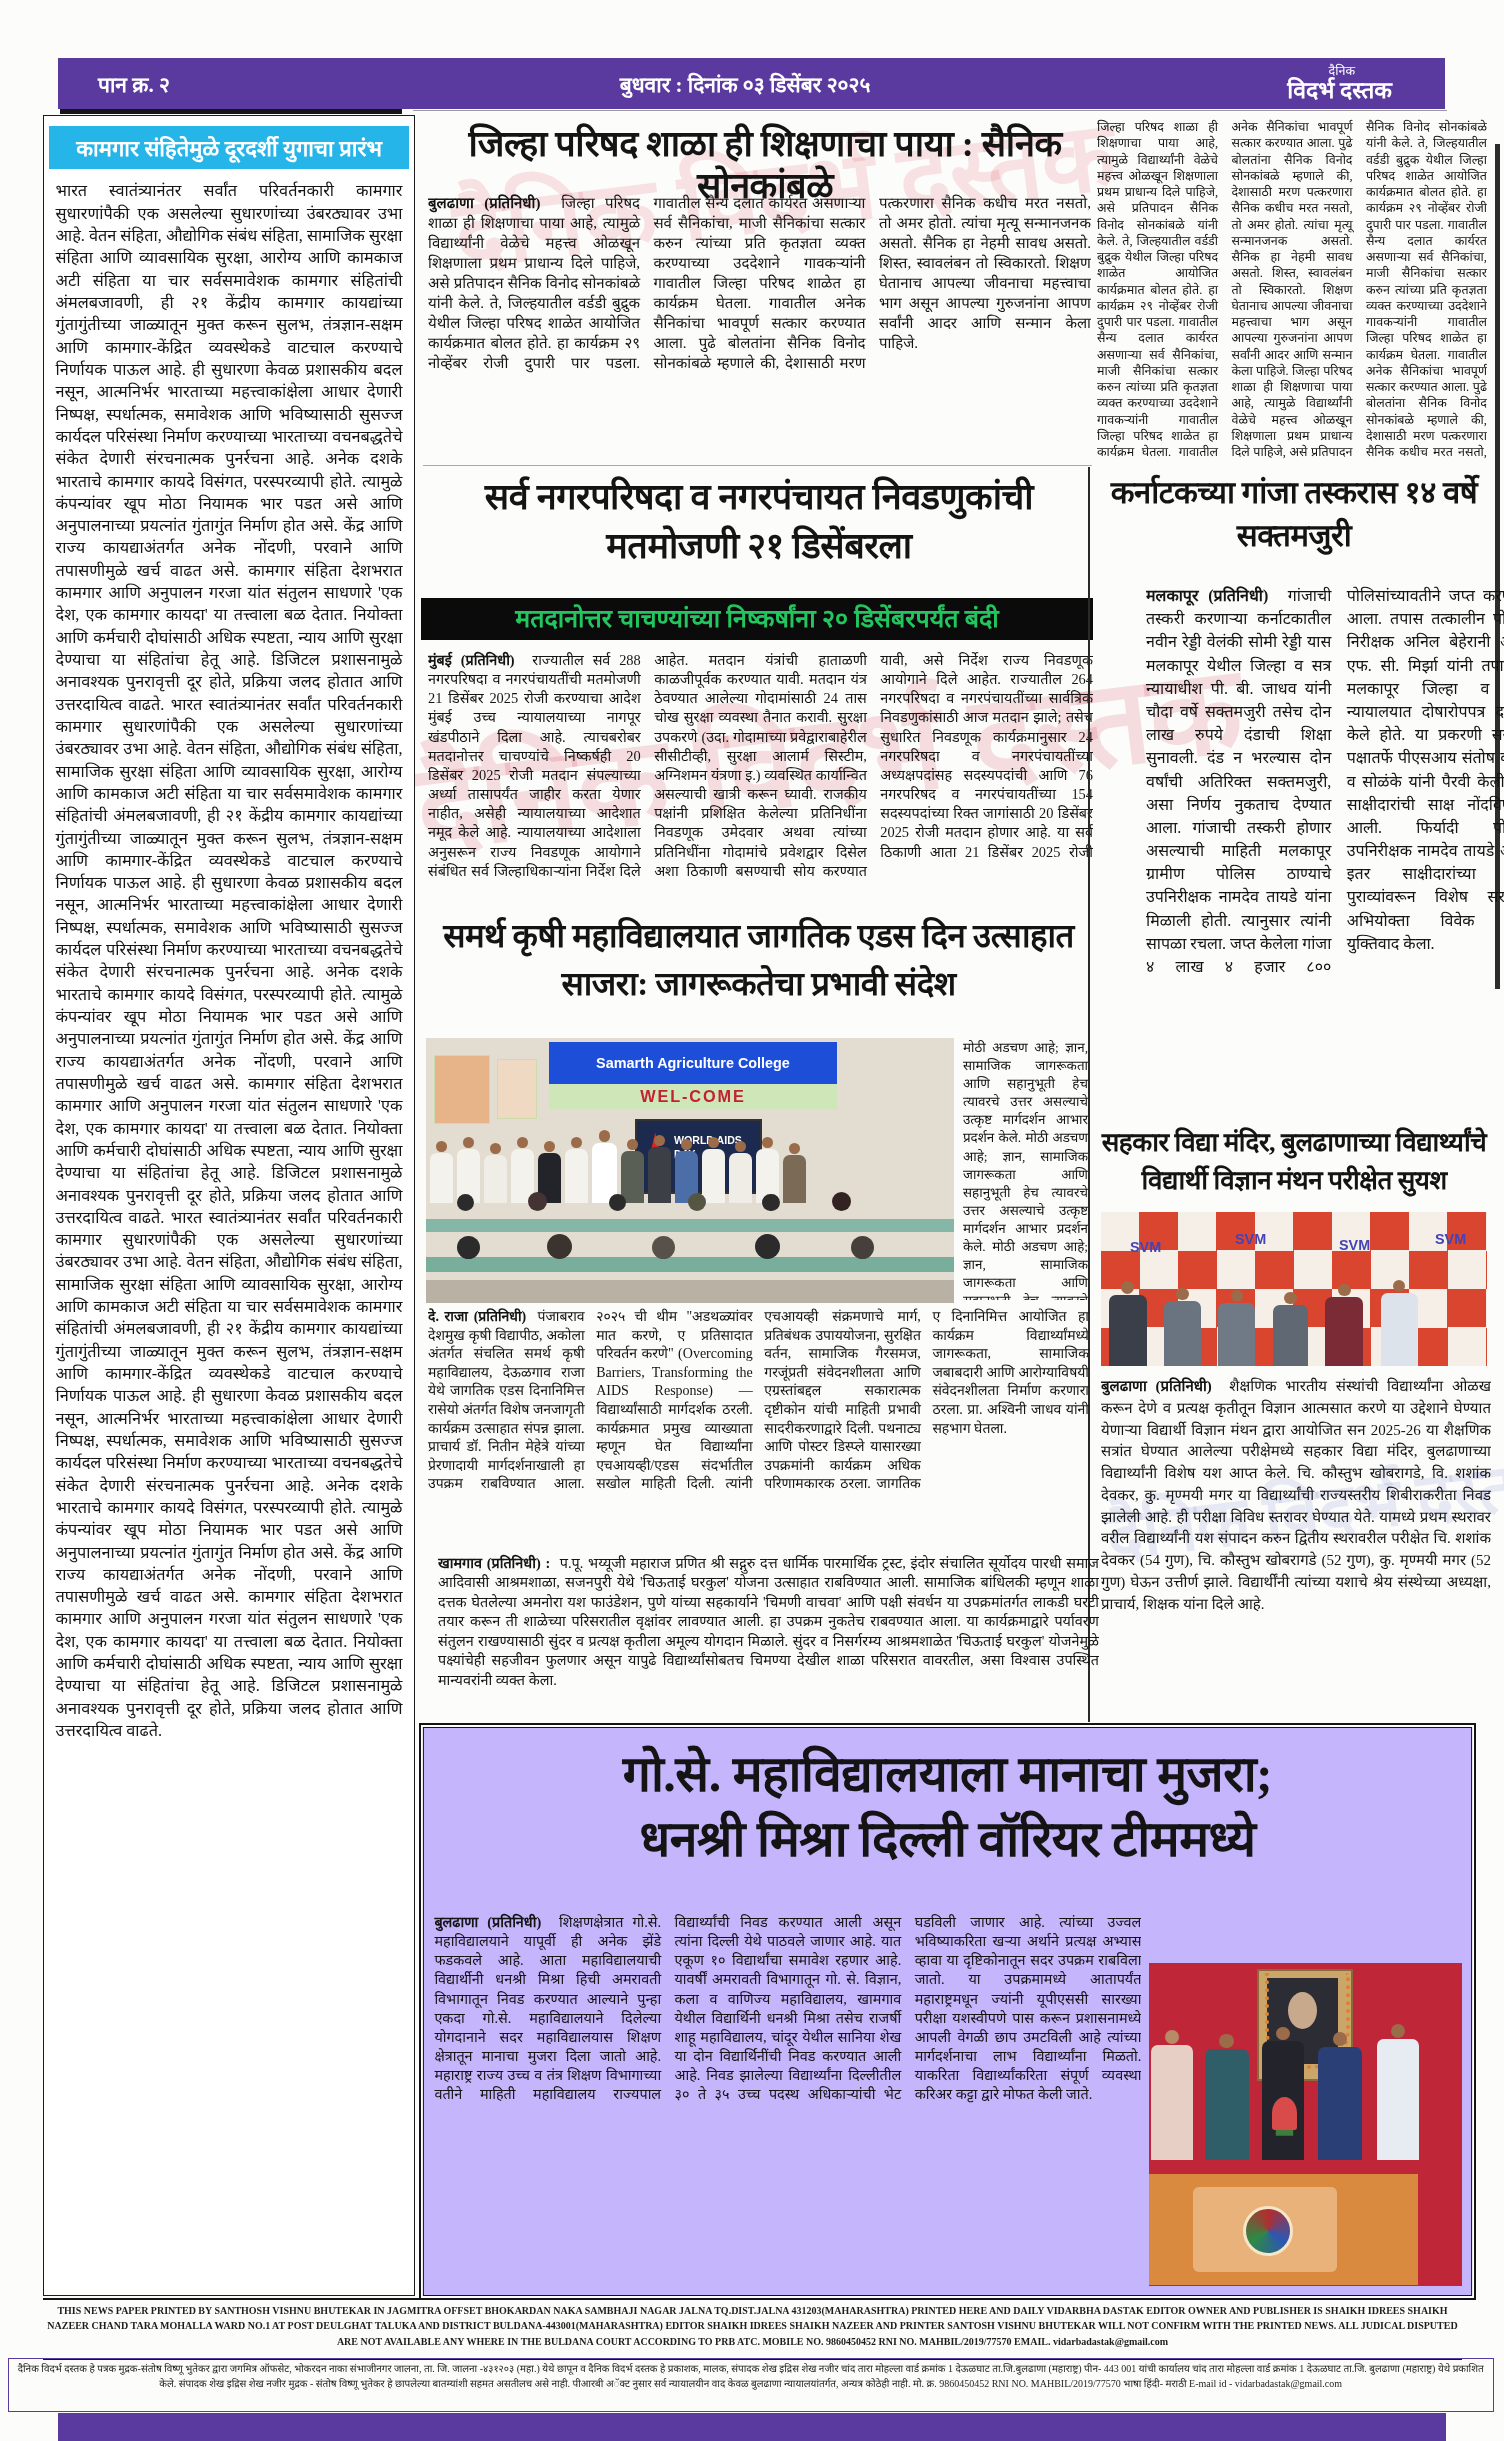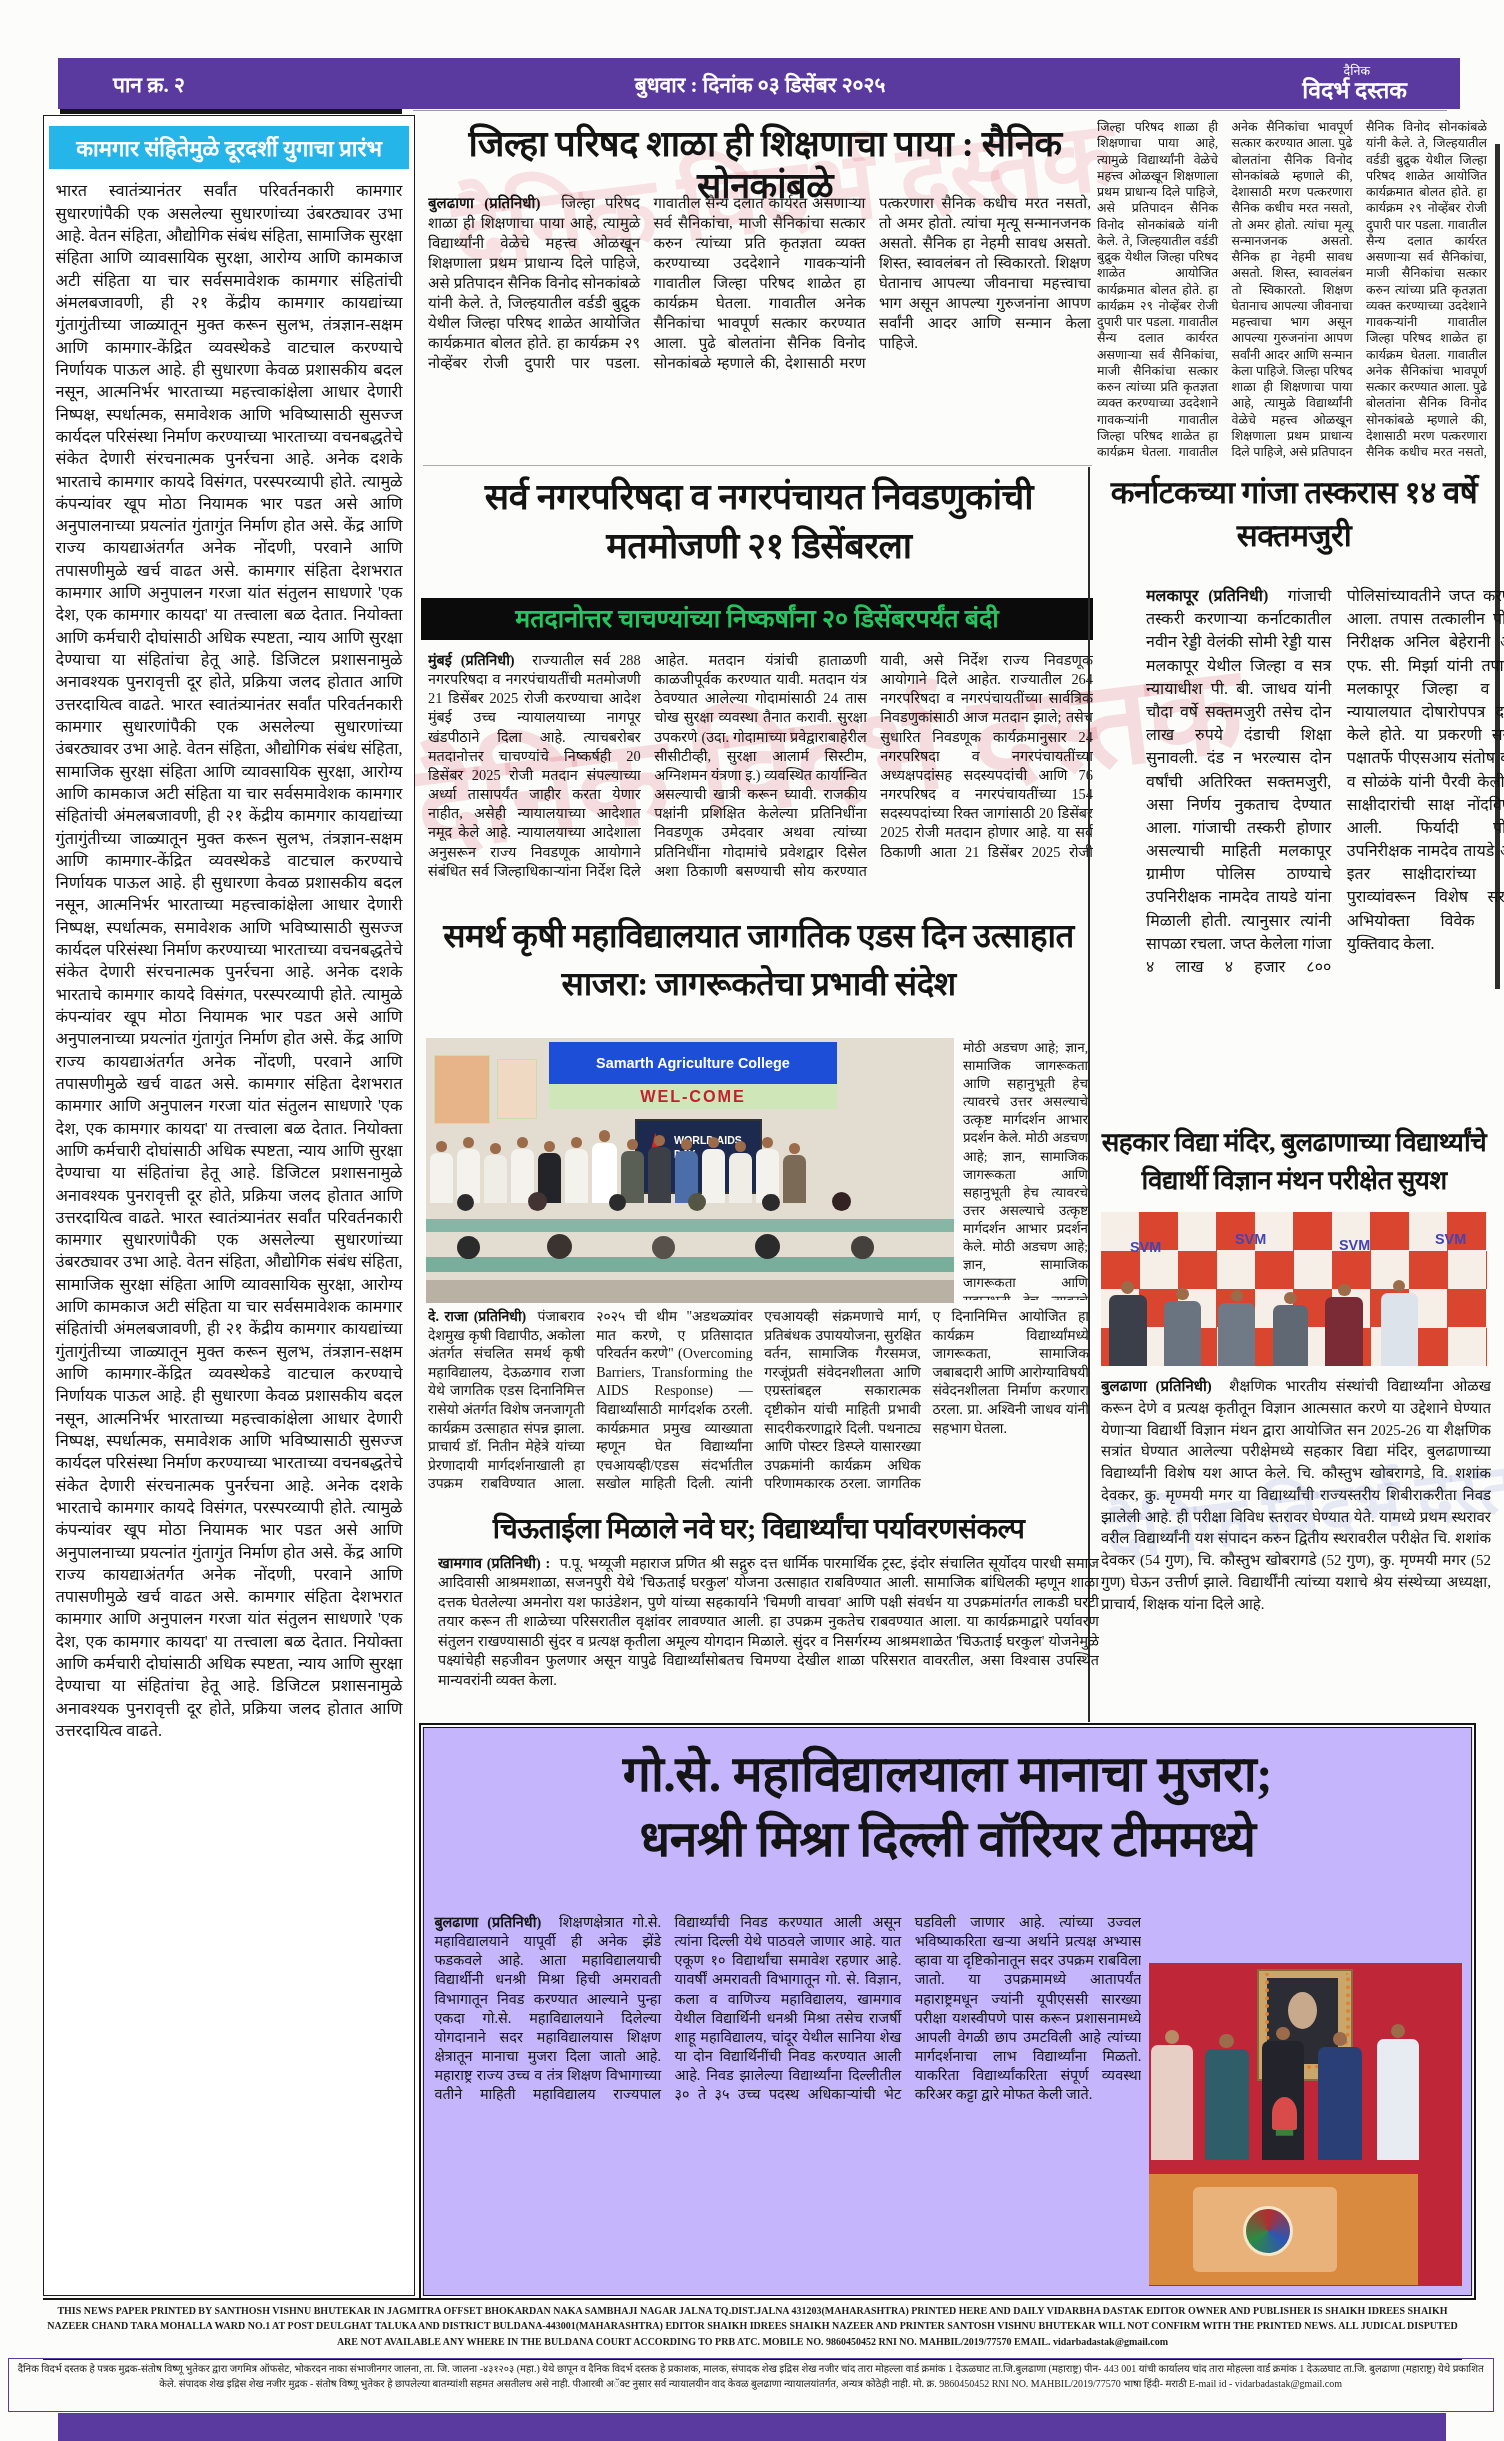--- a/index.html
+++ b/index.html
@@ -47,21 +47,21 @@
 </head>
 <body>
 
 <div class="page">
 
   <div class="abs wm" style="left:452px;top:125px;font-size:96px;color:rgba(215,45,70,.13);">दैनिक विदर्भ दस्तक</div>
   <div class="abs wm" style="left:413px;top:672px;font-size:120px;color:rgba(210,40,65,.15);">दैनिक विदर्भ दस्तक</div>
   <div class="abs wm" style="left:500px;top:1998px;font-size:110px;color:rgba(205,45,70,.16);">दैनिक विदर्भ दस्तक</div>
   <div class="abs wm" style="left:1105px;top:1460px;font-size:67px;color:rgba(70,90,200,.12);">दैनिक विदर्भ दस्तक</div>
 
-  <div class="abs hbar" style="left:58px;top:58px;width:1387px;height:51px;padding-left:15px;">
+  <div class="abs hbar" style="left:58px;top:58px;width:1387px;height:51px;">
     <div class="pg">पान क्र. २</div>
     <div class="dt">बुधवार : दिनांक ०३ डिसेंबर २०२५</div>
     <div class="mh">
       <span class="t">दैनिक</span>
       <span class="m">विदर्भ दस्तक</span>
     </div>
   </div>
   <div class="abs" style="left:60px;top:109px;width:342px;height:4.8px;background:#161616;"></div>
   <div class="abs" style="left:413px;top:110px;width:1034px;height:1px;background:#9a9a9a;"></div>
   <div class="abs" style="left:1495px;top:144px;width:4.8px;height:845px;background:#2d2d2d;"></div>
@@ -156,21 +156,20 @@
       <span class="fig" style="margin-left:13.4px;"><i style="width:12.5px;height:12.5px;"></i><b style="width:35px;height:61px;background:#5f6873;"></b></span>
       <span class="fig" style="margin-left:13.4px;"><i style="width:12.5px;height:12.5px;"></i><b style="width:38px;height:69px;background:#7a2b35;"></b></span>
       <span class="fig" style="margin-left:13.4px;"><i style="width:12.5px;height:12.5px;"></i><b style="width:37px;height:73px;background:#dde3ea;"></b></span>
     </div>
   </div>
   <div class="abs just clip" style="left:1101px;top:1376px;width:390px;height:342px;font-size:15px;line-height:1.45;">
     <span class="byline">बुलढाणा (प्रतिनिधी)</span>&nbsp;
     <span>शैक्षणिक भारतीय संस्थांची विद्यार्थ्यांना ओळख करून देणे व प्रत्यक्ष कृतीतून विज्ञान आत्मसात करणे या उद्देशाने घेण्यात येणाऱ्या विद्यार्थी विज्ञान मंथन द्वारा आयोजित सन 2025-26 या शैक्षणिक सत्रांत घेण्यात आलेल्या परीक्षेमध्ये सहकार विद्या मंदिर, बुलढाणाच्या विद्यार्थ्यांनी विशेष यश आप्त केले. चि. कौस्तुभ खोबरागडे, वि. शशांक देवकर, कु. मृण्मयी मगर या विद्यार्थ्यांची राज्यस्तरीय शिबीराकरीता निवड झालेली आहे. ही परीक्षा विविध स्तरावर घेण्यात येते. यामध्ये प्रथम स्थरावर वरील विद्यार्थ्यांनी यश संपादन करुन द्वितीय स्थरावरील परीक्षेत चि. शशांक देवकर (54 गुण), चि. कौस्तुभ खोबरागडे (52 गुण), कु. मृण्मयी मगर (52 गुण) घेऊन उत्तीर्ण झाले. विद्यार्थींनी त्यांच्या यशाचे श्रेय संस्थेच्या अध्यक्षा, प्राचार्य, शिक्षक यांना दिले आहे.</span>
   </div>
 
-  <div class="abs hl" style="left:428px;top:1512px;width:661px;height:38px;font-size:28px;">चिऊताईला मिळाले नवे घर; विद्यार्थ्यांचा पर्यावरणसंकल्प</div>
   <div class="abs just clip" style="left:428px;top:1554px;width:661px;height:159px;font-size:14.4px;line-height:1.35;margin-left:10px;">
     <span class="byline">खामगाव (प्रतिनिधी) :</span>&nbsp;
     <span>प.पू. भय्यूजी महाराज प्रणित श्री सद्गुरु दत्त धार्मिक पारमार्थिक ट्रस्ट, इंदोर संचालित सूर्योदय पारधी समाज आदिवासी आश्रमशाळा, सजनपुरी येथे 'चिऊताई घरकुल' योजना उत्साहात राबविण्यात आली. सामाजिक बांधिलकी म्हणून शाळा दत्तक घेतलेल्या अमनोरा यश फाउंडेशन, पुणे यांच्या सहकार्याने 'चिमणी वाचवा' आणि पक्षी संवर्धन या उपक्रमांतर्गत लाकडी घरटी तयार करून ती शाळेच्या परिसरातील वृक्षांवर लावण्यात आली. हा उपक्रम नुकतेच राबवण्यात आला. या कार्यक्रमाद्वारे पर्यावरण संतुलन राखण्यासाठी सुंदर व प्रत्यक्ष कृतीला अमूल्य योगदान मिळाले. सुंदर व निसर्गरम्य आश्रमशाळेत 'चिऊताई घरकुल' योजनेमुळे पक्ष्यांचेही सहजीवन फुलणार असून यापुढे विद्यार्थ्यांसोबतच चिमण्या देखील शाळा परिसरात वावरतील, असा विश्वास उपस्थित मान्यवरांनी व्यक्त केला.</span>
   </div>
 
   <div class="abs bigbox" style="left:419px;top:1723px;width:1053px;height:573px;">
     <div class="hl" style="margin-top:17.3px;font-size:50px;line-height:1.3;">
       <div>गो.से. महाविद्यालयाला मानाचा मुजरा;</div>
       <div>धनश्री मिश्रा दिल्ली वॉरियर टीममध्ये</div>
     </div>

